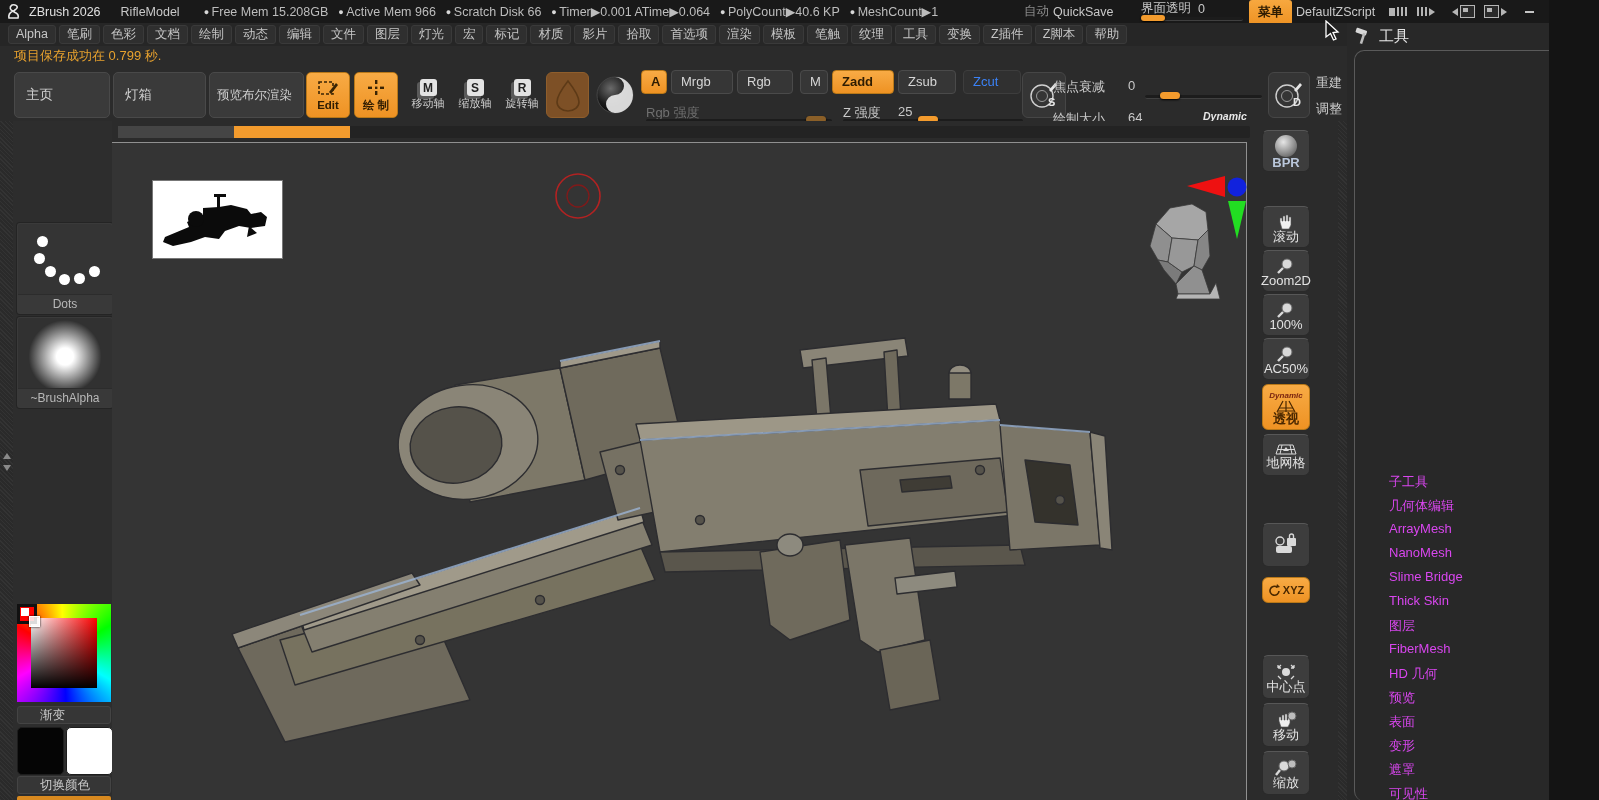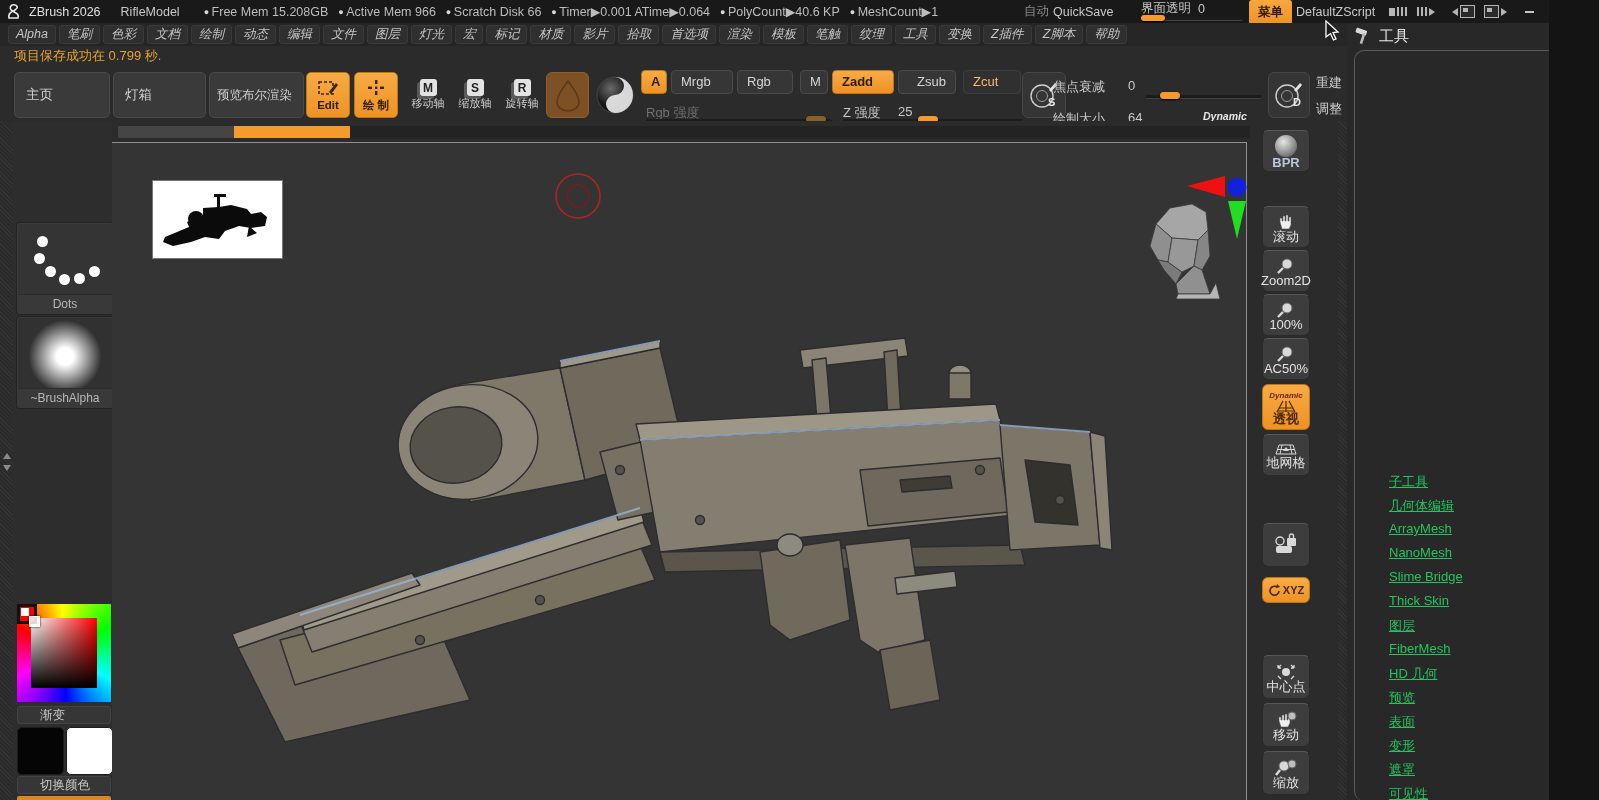--- a/index.html
+++ b/index.html
@@ -17,36 +17,36 @@
   .winbtn{width:22px;height:16px;display:flex;align-items:center;justify-content:center;color:#c5c5c5;}
   .bar3{display:inline-flex;gap:2px;align-items:center;}
   .bar3 i{display:block;width:2px;height:9px;background:#b5b5b5;}
   .tri-l{width:0;height:0;border-top:4px solid transparent;border-bottom:4px solid transparent;border-right:6px solid #b5b5b5;}
   .tri-r{width:0;height:0;border-top:4px solid transparent;border-bottom:4px solid transparent;border-left:6px solid #b5b5b5;}
   .dockic{position:relative;width:13px;height:11px;border:1.5px solid #b5b5b5;background:#2a2a2a;}
   .dockic::after{content:"";position:absolute;left:2px;top:2px;width:5px;height:4px;background:#b5b5b5;}
   
   .menubar{position:absolute;left:0;top:23px;width:1346px;height:23px;background:#262626;display:flex;align-items:center;padding-left:8px;}
   .menu-item{background:#2f2f2f;border:1px solid #3a3a3a;border-radius:3px;color:#c6c6c6;font-size:12.5px;
-             padding:1px 7px;margin-right:3px;line-height:15px;white-space:nowrap;font-style:italic;}
+             padding:1px 7px;margin-right:3px;line-height:15px;white-space:nowrap;}
   
   .statusline{position:absolute;left:14px;top:47px;font-size:13px;color:#e8a22e;}
   
   .sbtn{position:absolute;background:#3a3a3a;border:1px solid #494949;border-radius:5px;color:#cfcfcf;
         font-size:13.5px;display:flex;align-items:center;padding-left:11px;box-sizing:border-box;height:46px;top:72px;}
   .obtn{position:absolute;top:72px;height:46px;border-radius:5px;background:linear-gradient(#f8ab45,#ee9223);
         border:1px solid #b97818;color:#2e1c02;display:flex;flex-direction:column;align-items:center;justify-content:center;
         font-size:11.5px;font-weight:bold;box-sizing:border-box;}
   .axisbtn{position:absolute;top:72px;height:46px;width:44px;display:flex;flex-direction:column;align-items:center;justify-content:center;color:#cfcfcf;font-size:11px;}
   .axisbadge{width:17px;height:17px;background:#e3e3e3;color:#222;border-radius:3px;font-size:12px;font-weight:bold;
              display:flex;align-items:center;justify-content:center;box-shadow:-3px 3px 0 #5a5a5a;}
   .chbtn{position:absolute;top:70px;height:24px;background:#363636;border:1px solid #4a4a4a;border-radius:4px;
          font-size:13px;color:#d6d6d6;line-height:22px;padding:0 9px;box-sizing:border-box;}
   .chbtn.on{background:linear-gradient(#f8ab45,#ee9223);border-color:#b97818;color:#2e1c02;font-weight:bold;}
-  .chbtn.dim{color:#fdba74;}
+  .chbtn.dim{color:#3b82f6;}
   .track{position:absolute;height:3px;background:#1c1c1c;border-bottom:1px solid #404040;border-radius:2px;}
   .handle{position:absolute;width:20px;height:7px;border-radius:4px;background:#f39b2d;box-shadow:0 1px 2px #000;}
   .handle.dimh{background:#8a5f28;}
   .sliderlabel{position:absolute;font-size:13px;color:#c9c9c9;white-space:nowrap;}
   .iconbtn{position:absolute;top:72px;width:44px;height:46px;background:#353535;border:1px solid #464646;border-radius:6px;
            display:flex;align-items:center;justify-content:center;box-sizing:border-box;}
   
   .ltray{position:absolute;left:0;top:121px;width:112px;height:679px;background:#2d2d2d;}
   .grip-v{position:absolute;left:0;top:0;width:13px;height:679px;
           background-image:repeating-linear-gradient(45deg,#333 0 1px,#2a2a2a 1px 3px);}
@@ -85,21 +85,21 @@
   .rbtn.orange{background:linear-gradient(#f8ab45,#ee9223);color:#4a2800;border-color:#b97818;}
   .rlabel{font-size:13px;line-height:11px;white-space:nowrap;}
   .dynmini{font-size:8px;font-weight:bold;font-style:italic;color:#9c9c9c;}
   .dynmini.red{color:#7a2410;}
   .grip-v2{position:absolute;left:1338px;top:121px;width:9px;height:679px;
            background-image:repeating-linear-gradient(45deg,#333 0 1px,#2a2a2a 1px 3px);}
   
   .tpanel{position:absolute;left:1347px;top:23px;width:252px;height:777px;background:#282828;}
   .tpanel-head{position:absolute;left:0;top:2px;width:252px;height:22px;display:flex;align-items:center;color:#e3e3e3;font-size:15px;}
   .tframe{position:absolute;left:7px;top:27px;width:238px;height:750px;border:1px solid #5a5a5a;border-radius:10px;border-bottom:none;}
-  .sectionrow{position:absolute;left:42px;font-size:13px;color:#22c55e;white-space:nowrap;text-decoration:underline;}
+  .sectionrow{position:absolute;left:42px;font-size:13px;color:#d946ef;white-space:nowrap;}
 </style>
 </head>
 <body>
 
 <div id="app">
 
   <div class="titlebar">
     <svg width="18" height="18" viewBox="0 0 18 18" style="margin:0 6px 0 5px;">
       <path d="M4,15 C3,10 6,9 8,8 C5,7 4,4 7,2 C10,1 13,3 12,5 C11,7 8,7 9,9 C12,10 14,12 13,15 Z" fill="none" stroke="#e8e8e8" stroke-width="1.6"></path>
     </svg>
@@ -233,21 +233,21 @@
       <circle cx="20" cy="20" r="18" fill="url(#msg)" stroke="#444"></circle>
       <path d="M20,2 a18,18 0 0,1 0,36 a9,9 0 0,1 0,-18 a9,9 0 0,0 0,-18 Z" fill="#e9e9e9" opacity="0.92"></path>
     </svg>
   </div>
 
   <div class="chbtn on" style="left:641px;width:26px;">A</div>
   <div class="chbtn" style="left:671px;width:62px;">Mrgb</div>
   <div class="chbtn" style="left:737px;width:56px;">Rgb</div>
   <div class="chbtn" style="left:800px;width:28px;">M</div>
   <div class="chbtn on" style="left:832px;width:62px;">Zadd</div>
-  <div class="chbtn" style="left:898px;width:58px;text-align:right;">Zsub</div>
+  <div class="chbtn" style="left:898px;width:58px;">Zsub</div>
   <div class="chbtn dim" style="left:963px;width:58px;border-color:#3d3d3d;background:#303030;">Zcut</div>
 
   <span class="sliderlabel" style="left:646px;top:104px;color:#707070;">Rgb 强度</span>
   <span class="abs track" style="left:646px;top:119px;width:186px;"></span>
   <span class="abs handle dimh" style="left:806px;top:116px;"></span>
 
   <span class="sliderlabel" style="left:843px;top:104px;">Z 强度</span>
   <span class="sliderlabel" style="left:898px;top:104px;">25</span>
   <span class="abs track" style="left:843px;top:119px;width:180px;"></span>
   <span class="abs handle" style="left:918px;top:116px;"></span>

